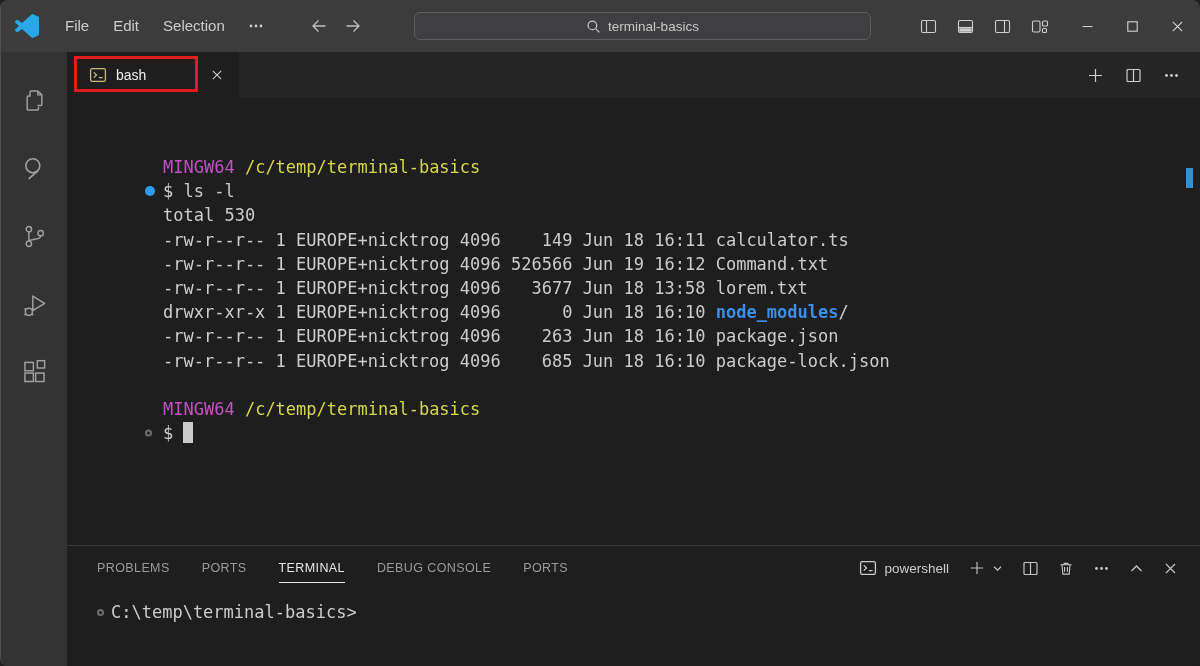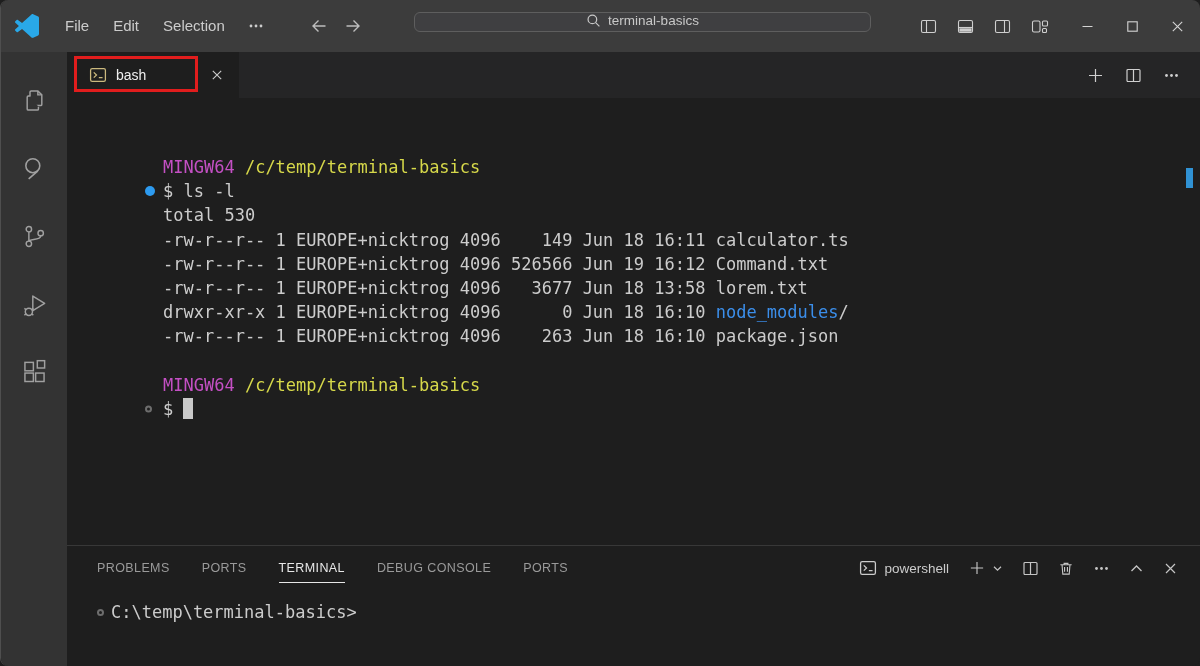--- a/index.html
+++ b/index.html
@@ -11,23 +11,23 @@
 
   
   .titlebar { position:relative; height:52px; background:var(--titlebar-bg,#3c3c3c);
               display:flex; align-items:center; color:#cccccc; }
   .vscode-logo { width:52px; display:flex; justify-content:center; align-items:center; flex:0 0 auto; }
   .menubar { display:flex; align-items:center; height:100%; }
   .menu-item { padding:0 12px; font-size:15px; line-height:52px; color:#cccccc; }
   .menu-overflow { padding:0 10px; display:flex; align-items:center; }
   .nav-arrows { display:flex; align-items:center; gap:14px; margin-left:34px; color:#bdbdbd; }
   .nav-btn { display:flex; align-items:center; }
-  .command-center { position:absolute; left:413px; top:12px; width:457px; height:20px;
+  .command-center { position:absolute; left:413px; top:12px; width:457px; height:28px;
                     background:#3f3f41; border:1px solid #5e5e5e; border-radius:6px;
-                    display:flex; justify-content:center; gap:7px;
+                    display:flex; align-items:center; justify-content:center; gap:7px;
                     color:#c8c8c8; font-size:13.5px; }
   .titlebar-right { position:absolute; right:0; top:0; height:52px; display:flex; align-items:center; }
   .layout-controls { display:flex; align-items:center; gap:20px; margin-right:16px; color:#cfcfcf; }
   .layout-btn { display:flex; align-items:center; }
   .window-controls { display:flex; height:52px; }
   .win-btn { width:45px; height:52px; display:flex; align-items:center; justify-content:center; color:#d4d4d4; }
 
   
   .main { display:flex; height:614px; }
   .activitybar { width:66px; background:var(--activitybar-bg,#333333); flex:0 0 auto;
@@ -50,21 +50,21 @@
 
   
   .term-area { position:relative; flex:1; background:var(--editor-bg,#1e1e1e); overflow:hidden; }
   .term-lines { position:absolute; left:96px; top:57px; }
   .t-line { position:relative; height:24.2px; white-space:pre;
             font-family:"DejaVu Sans Mono","Liberation Mono",monospace;
             font-size:17px; line-height:24.2px; color:var(--terminal-fg,#cccccc); }
   .seg { white-space:pre; }
   .c-magenta { color:var(--ansi-magenta,#c450c4); }
   .c-yellow  { color:var(--ansi-yellow,#d6d84a); }
-  .c-blue    { color:var(--link-blue,#3b8eea); font-weight:normal; }
+  .c-blue    { color:var(--link-blue,#3b8eea); font-weight:bold; }
   .marker { position:absolute; top:50%; transform:translateY(-50%); border-radius:50%; }
   .marker.dot    { left:-18px; width:10px; height:10px; background:var(--command-decoration-blue,#2d9bf0); }
   .marker.circle { left:-18px; width:7px; height:7px; background:transparent; border:2px solid #6d6d6d; }
   .cursor { display:inline-block; width:10px; height:21px; background:#c9c9c9; vertical-align:-4px; }
   .scroll-marker { position:absolute; right:7px; top:70px; width:7px; height:20px;
                    background:var(--scrollbar-marker-blue,#3092d4); }
 
   
   .panel { height:121px; flex:0 0 auto; background:var(--editor-bg,#1e1e1e); border-top:1px solid #383838;
            display:flex; flex-direction:column; }
@@ -262,20 +262,21 @@
       <div class="term-area">
         <div class="term-lines">
             <div class="t-line"><span class="seg c-magenta">MINGW64</span><span class="seg"> </span><span class="seg c-yellow">/c/temp/terminal-basics</span></div>
             <div class="t-line"><span class="marker dot"></span><span class="seg">$ ls -l</span></div>
             <div class="t-line"><span class="seg">total 530</span></div>
             <div class="t-line"><span class="seg">-rw-r--r-- 1 EUROPE+nicktrog 4096    149 Jun 18 16:11 calculator.ts</span></div>
             <div class="t-line"><span class="seg">-rw-r--r-- 1 EUROPE+nicktrog 4096 526566 Jun 19 16:12 Command.txt</span></div>
             <div class="t-line"><span class="seg">-rw-r--r-- 1 EUROPE+nicktrog 4096   3677 Jun 18 13:58 lorem.txt</span></div>
             <div class="t-line"><span class="seg">drwxr-xr-x 1 EUROPE+nicktrog 4096      0 Jun 18 16:10 </span><span class="seg c-blue">node_modules</span><span class="seg">/</span></div>
             <div class="t-line"><span class="seg">-rw-r--r-- 1 EUROPE+nicktrog 4096    263 Jun 18 16:10 package.json</span></div>
+            <div class="t-line"><span class="seg">-rw-r--r-- 1 EUROPE+nicktrog 4096    685 Jun 18 16:10 package-lock.json</span></div>
             <div class="t-line">&nbsp;</div>
             <div class="t-line"><span class="seg c-magenta">MINGW64</span><span class="seg"> </span><span class="seg c-yellow">/c/temp/terminal-basics</span></div>
             <div class="t-line"><span class="marker circle"></span><span class="seg">$ </span><span class="cursor"></span></div>
           </div>
         <div class="scroll-marker"></div>
       </div>
 
       <div class="panel">
         <div class="panel-header">
           <div class="panel-tabs">

